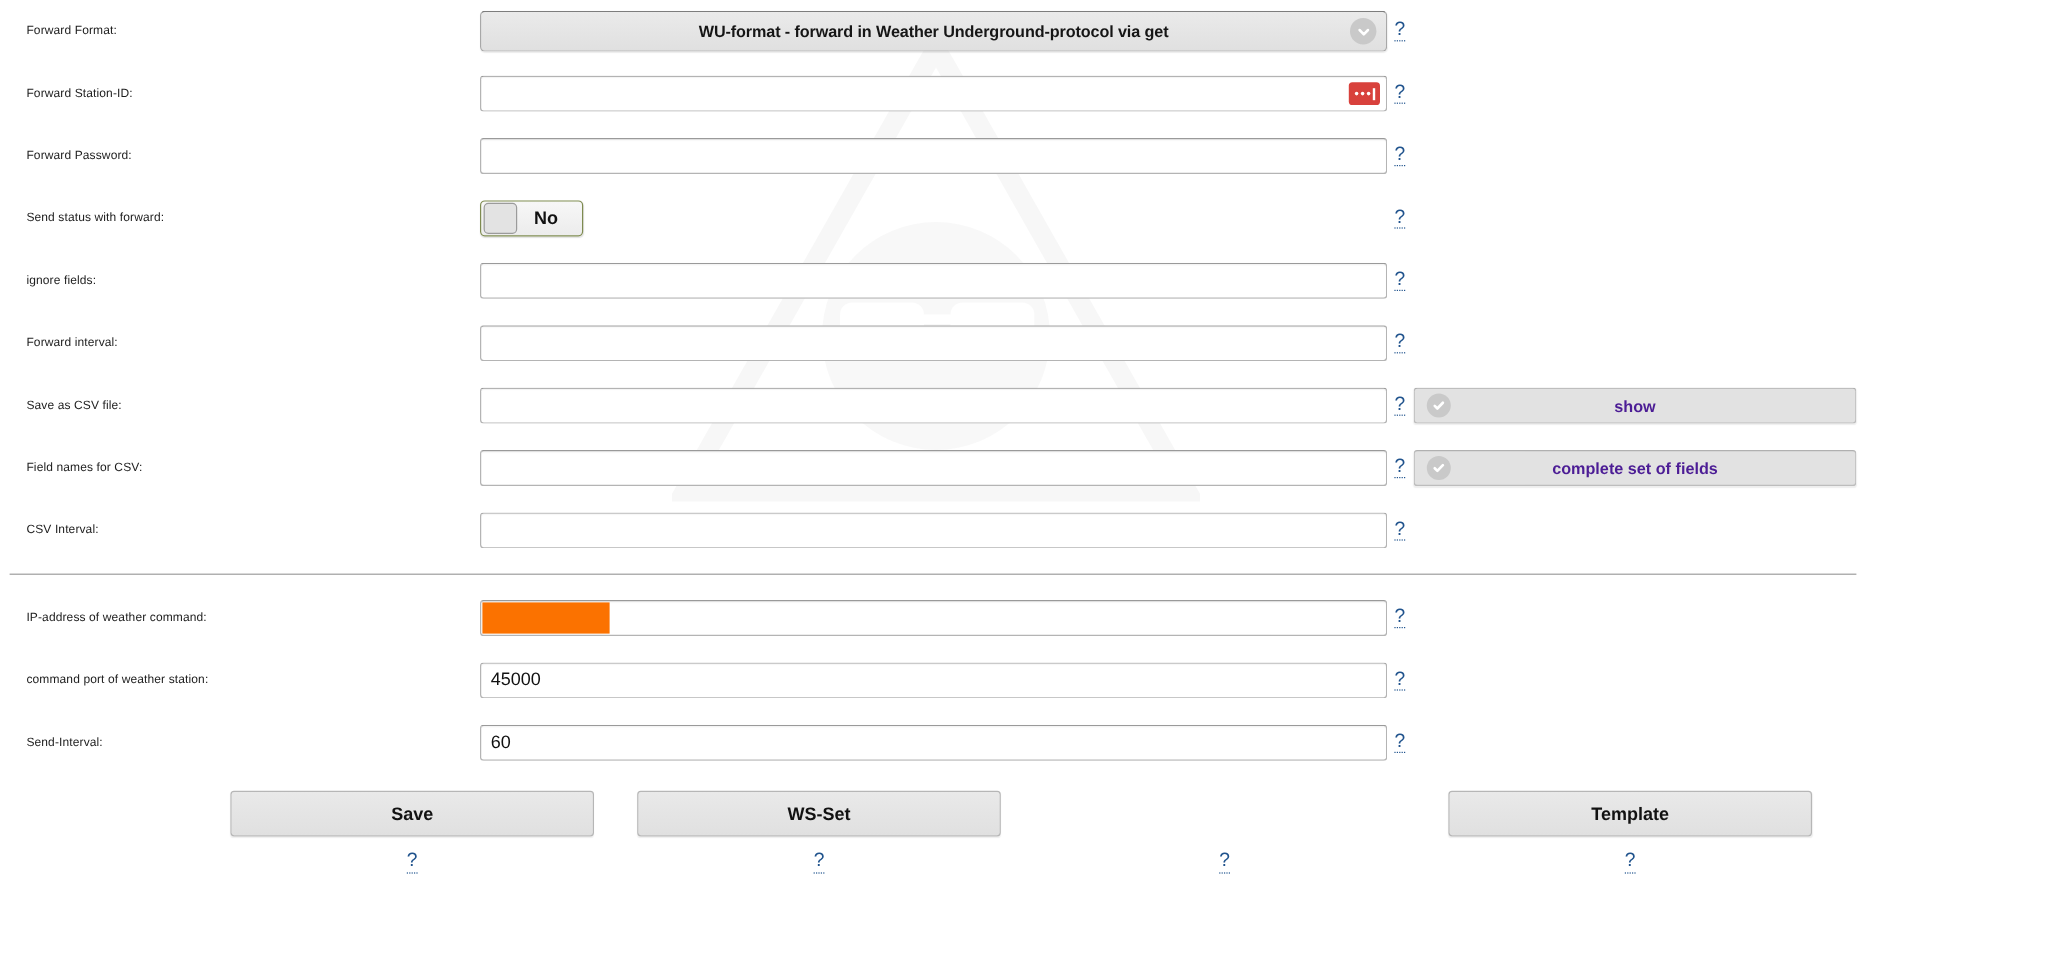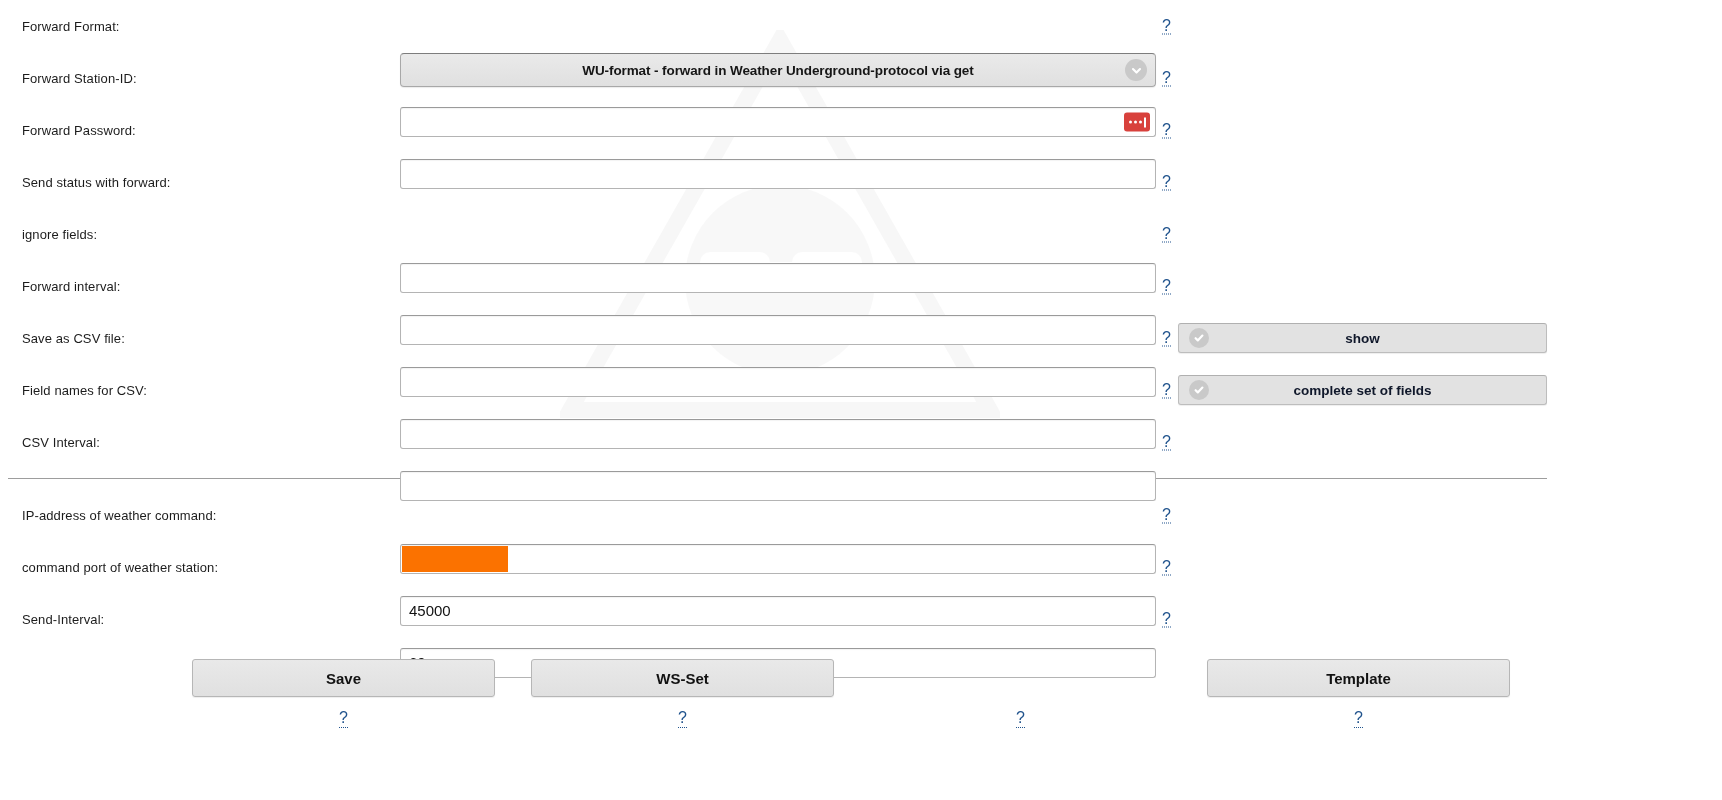--- a/index.html
+++ b/index.html
@@ -38,34 +38,33 @@
   
   .row {
     position: relative;
     height: 52px;
   }
   .row-label {
     position: absolute;
     left: 22px;
     top: 50%;
     transform: translateY(-50%);
-    font-size: 13px;
+    font-size: 10px;
     color: #1c1c1c;
     white-space: nowrap;
     letter-spacing: 0.1px;
   }
 
   
   .field-wrap {
     position: absolute;
     left: 400px;
     width: 632px;
     top: 50%;
     transform: translateY(-50%);
-    margin-top: 44px;
   }
   .textfield {
     box-sizing: border-box;
     width: 756px;
     height: 30px;
     background: #ffffff;
     border: 1px solid #b4b4b4;
     border-top-color: #9a9a9a;
     border-radius: 3px;
     font-family: "Liberation Sans", sans-serif;
@@ -234,21 +233,21 @@
     border-radius: 50%;
     background: #c9c9c9;
     display: flex;
     align-items: center;
     justify-content: center;
   }
   .action-btn .ok-icon svg { display: block; }
   .action-btn .btn-text {
     font-size: 13.5px;
     font-weight: bold;
-    color: #0f172a;
+    color: #4c1d95;
   }
 
   
   .divider {
     height: 1px;
     background: #9d9d9d;
     margin: 10px 8px 10px 8px;
     width: 1539px;
   }
 
@@ -347,20 +346,26 @@
       <div class="field-wrap">
         <div class="textfield">
           <span class="val"></span>
         </div>
       </div>
       <div class="help">?</div>
     </div>
 
     <div class="row">
       <div class="row-label">Send status with forward:</div>
+      <div class="field-wrap">
+        <div class="toggle">
+          <span class="knob"></span>
+          <span class="tlabel">No</span>
+        </div>
+      </div>
       <div class="help">?</div>
     </div>
 
     <div class="row">
       <div class="row-label">ignore fields:</div>
       <div class="field-wrap">
         <div class="textfield">
           <span class="val"></span>
         </div>
       </div>

